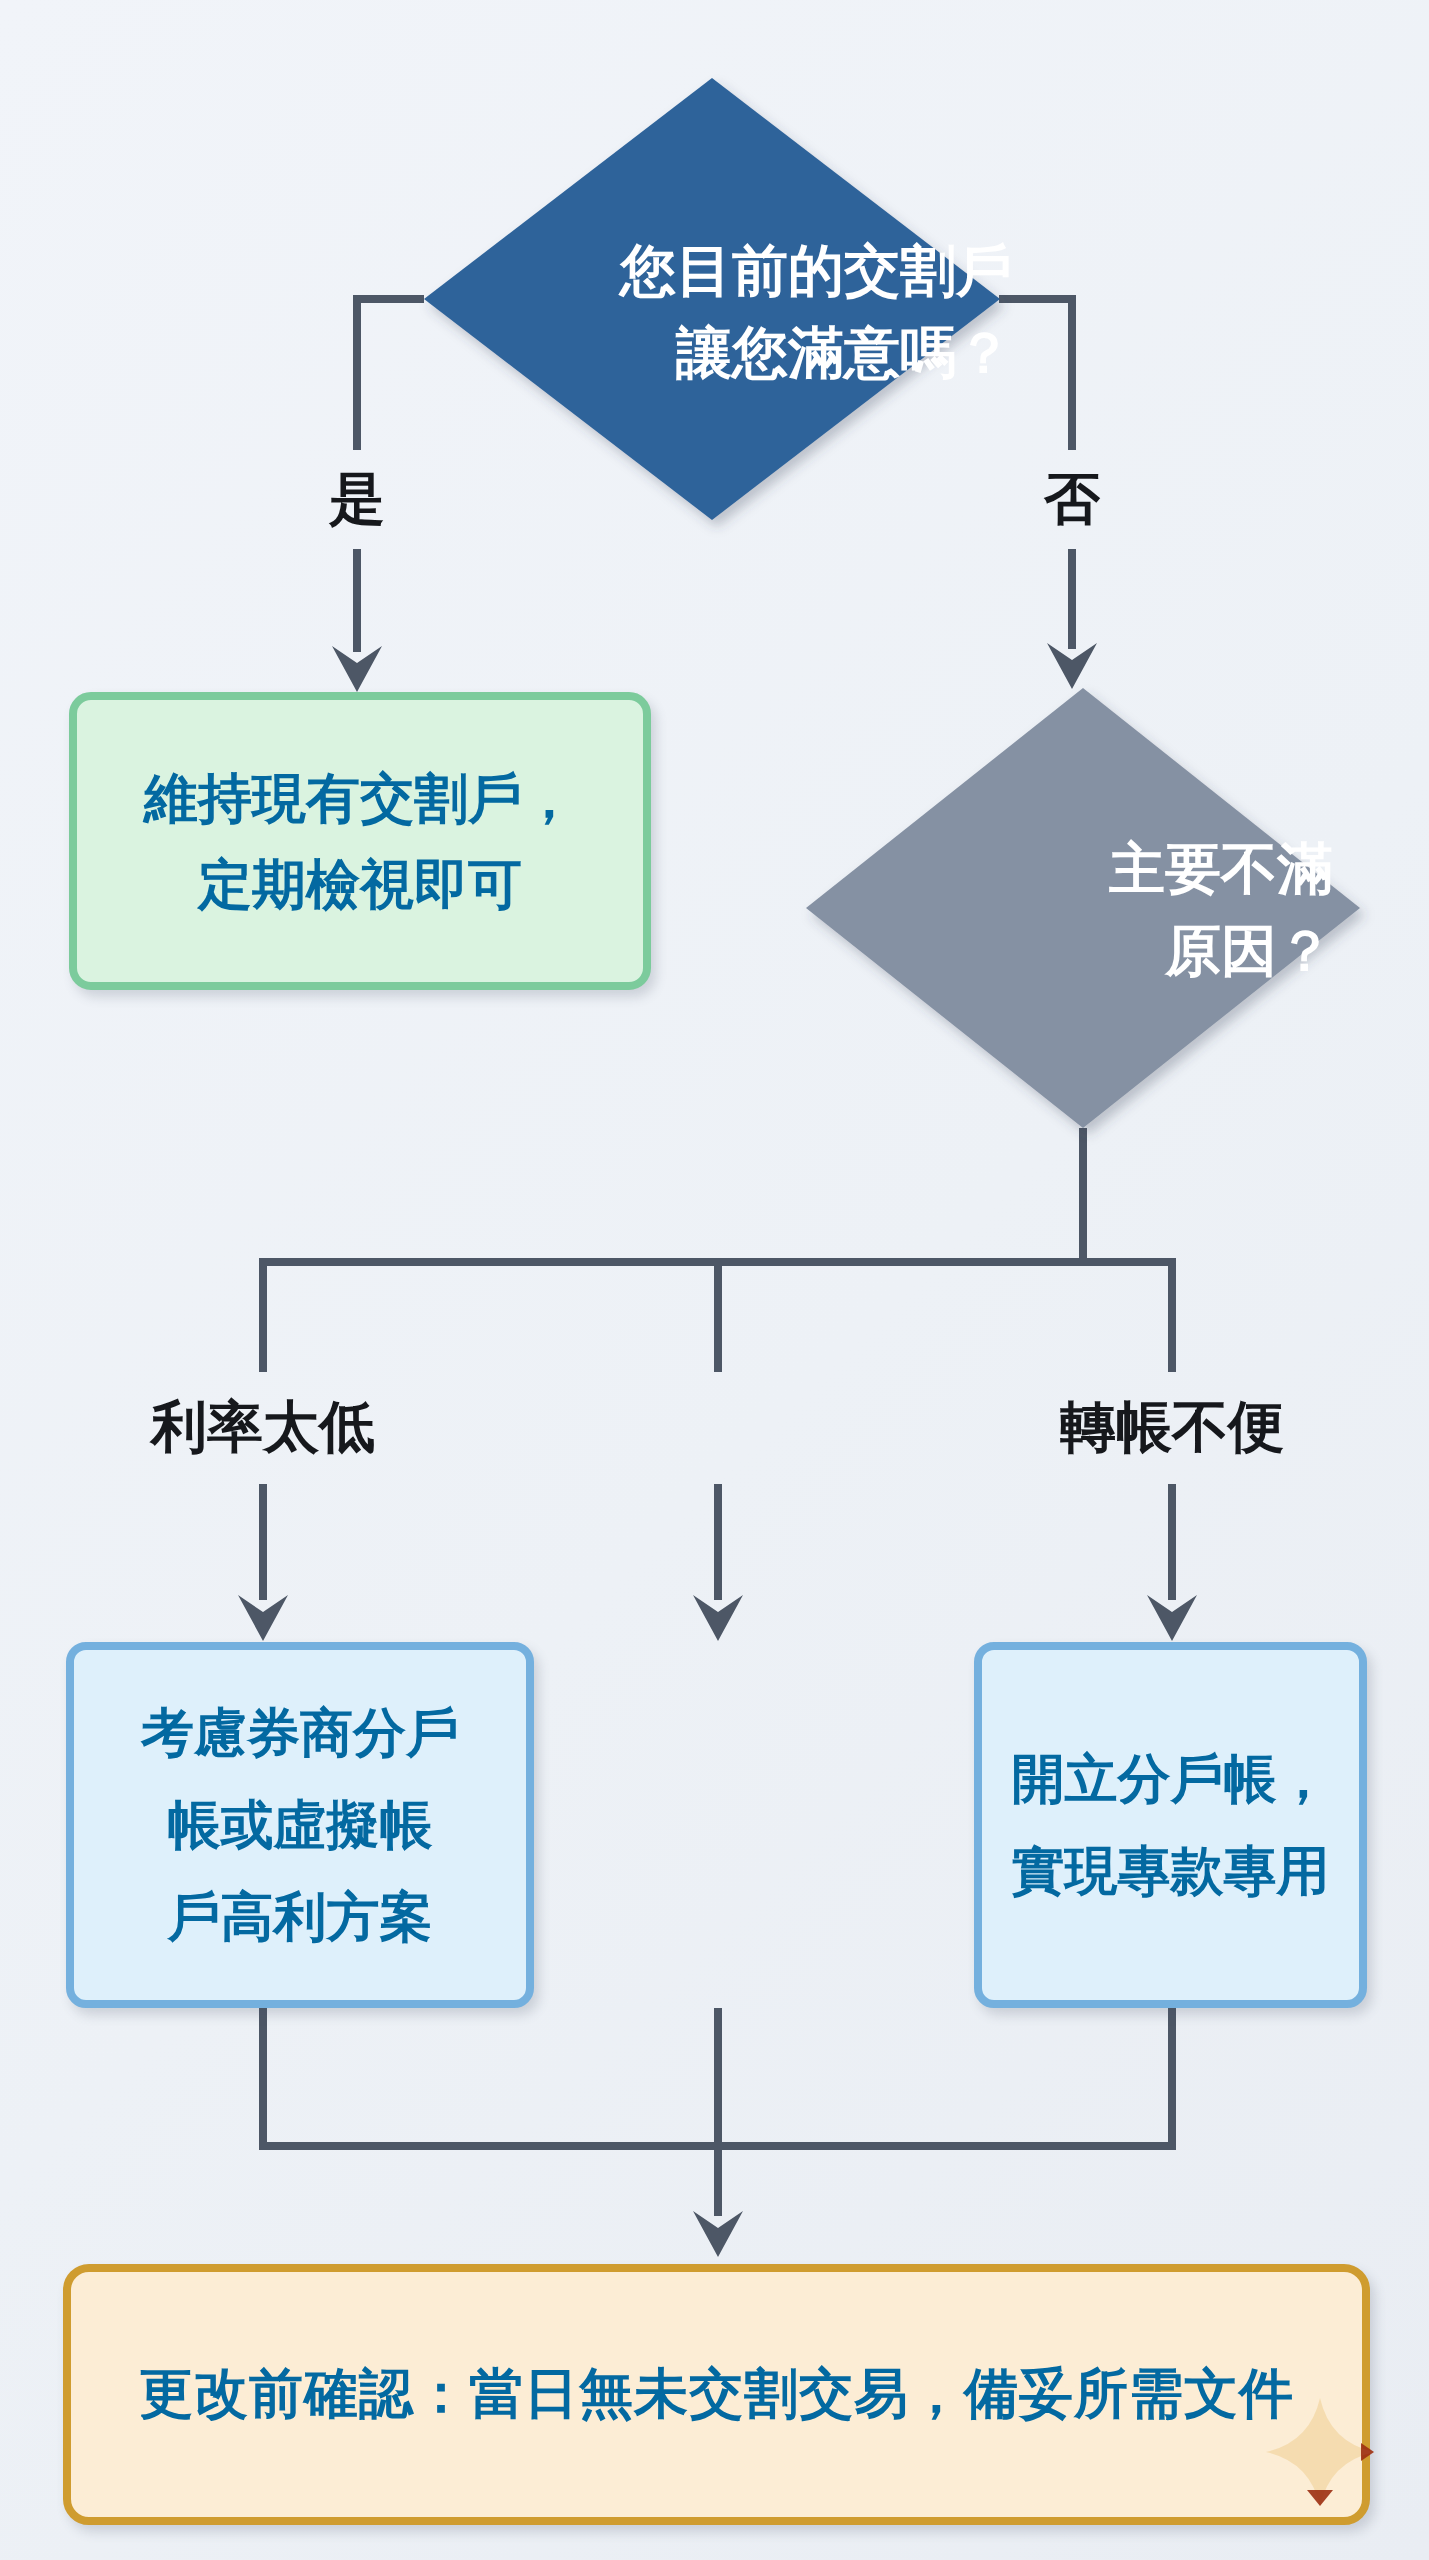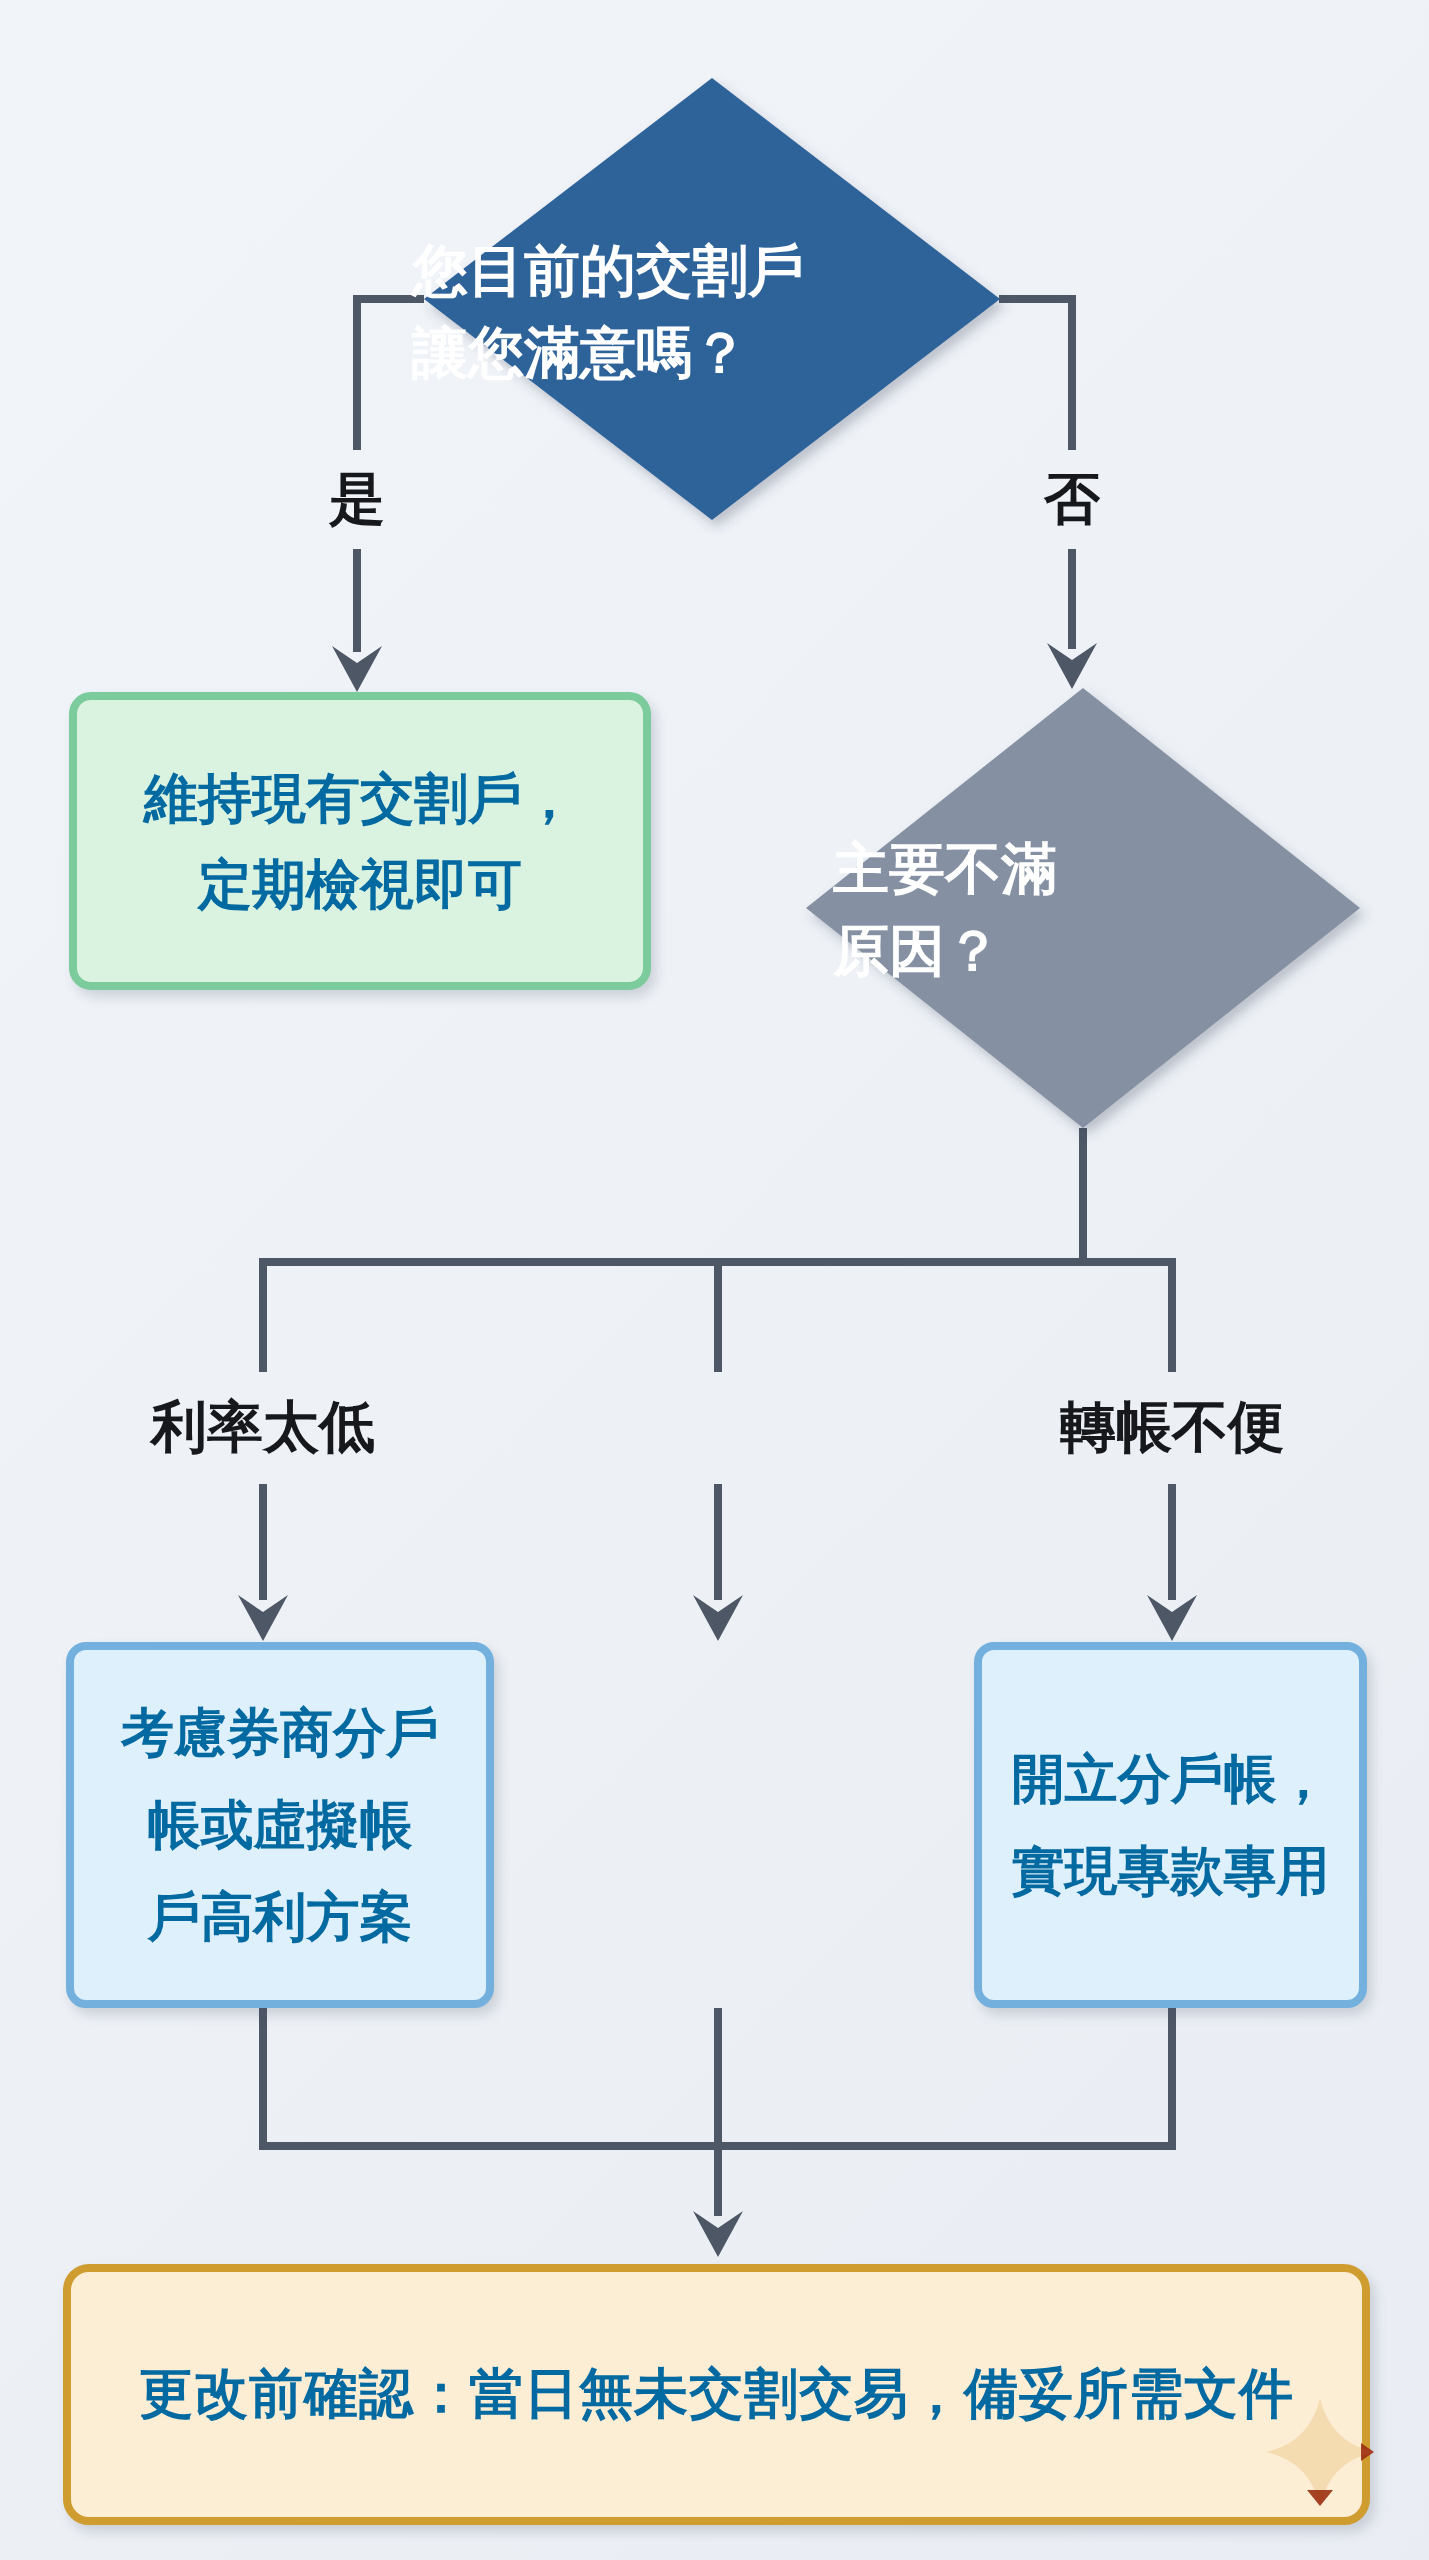--- a/index.html
+++ b/index.html
@@ -7,21 +7,21 @@
     position:relative;
     width:1429px; height:2560px;
     background:linear-gradient(135deg,#f1f4f9 0%, #edf1f6 55%, #e9edf3 100%);
     font-family:"Liberation Sans", sans-serif;
     overflow:hidden;
   }
   .layer { position:absolute; left:0; top:0; }
   .ctext {
     position:absolute;
     display:flex; flex-direction:column;
-    align-items:flex-start; justify-content:center;
+    align-items:flex-end; justify-content:center;
     text-align:center; font-weight:bold;
     pointer-events:none;
   }
   .diamond-label { color:#ffffff; font-size:56px; }
   .diamond-label .ln { line-height:82px; white-space:nowrap; }
   .edge-label {
     position:absolute; transform:translate(-50%,-50%);
     font-size:56px; font-weight:bold; color:#16181c; white-space:nowrap;
   }
   .node {
@@ -37,21 +37,21 @@
     background:#daf3e0; border:8px solid #7ccb9c; border-radius:22px;
     font-size:54px;
   }
   .node-green .ln { line-height:86px; }
   .node-blue {
     top:1642px; height:366px;
     background:#def0fb; border:8px solid #74b0de; border-radius:20px;
     font-size:53px;
   }
   .node-blue .ln { line-height:92px; }
-  .node-blue.b1 { left:66px;  width:428px; }
+  .node-blue.b1 { left:66px;  width:468px; }
   .node-blue.b2 { left:521px; width:393px; }
   .node-blue.b3 { left:974px; width:393px; }
   .node-note {
     left:63px; top:2264px; width:1307px; height:261px;
     background:#fcedd5; border:8px solid #cf9c2f; border-radius:26px;
     font-size:54px; letter-spacing:1px;
   }
   .sparkle { position:absolute; left:1258px; top:2390px; }
 </style>
 </head>

